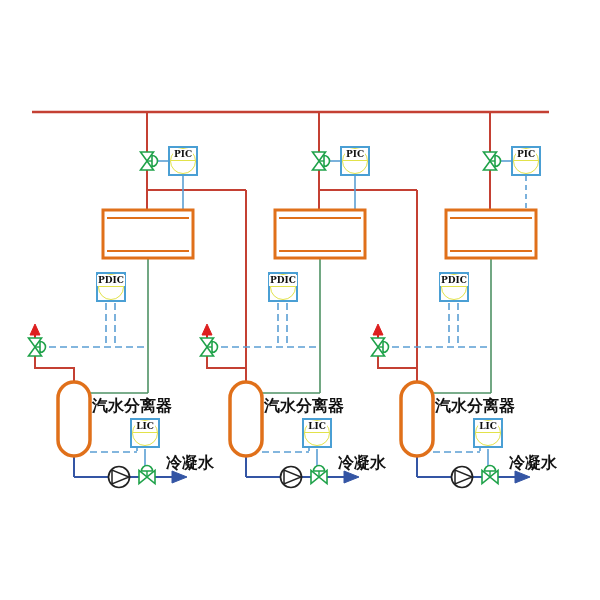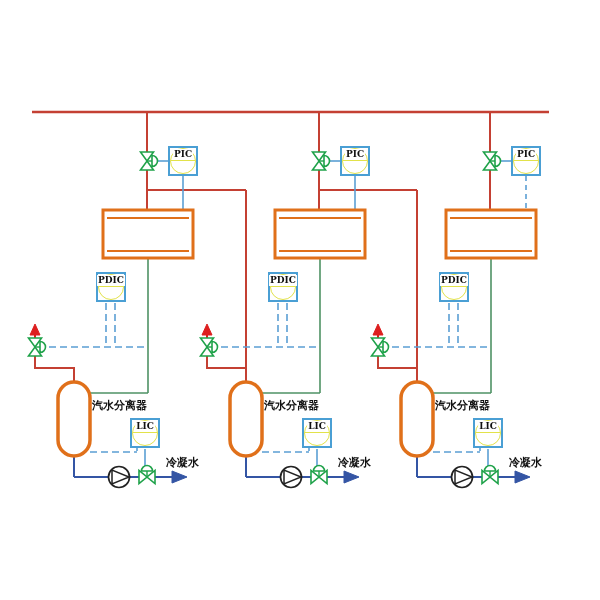--- a/index.html
+++ b/index.html
@@ -9,21 +9,21 @@
   .inst{position:absolute;width:30px;height:30px;border:2px solid var(--instblue,#4a9fd4);
         background:#fff;box-sizing:border-box;}
   .circ{position:absolute;left:0;top:0;right:0;bottom:0;
         border:1.5px solid var(--instyellow,#e2e24a);border-radius:50%;}
   .chord{position:absolute;left:1px;right:1px;top:46%;
          border-top:1.5px solid var(--instyellow,#e2e24a);}
   .tag{position:absolute;top:1px;left:50%;transform:translateX(-50%);
        font-family:"DejaVu Serif",serif;font-weight:bold;font-size:9px;line-height:11px;
        color:#111;background:#fff;padding:0 1px;white-space:nowrap;}
   .lbl{position:absolute;font-family:"DejaVu Sans",sans-serif;font-weight:bold;
-       font-size:11px;line-height:12px;color:#111;white-space:nowrap;}
+       font-size:16px;line-height:12px;color:#111;white-space:nowrap;}
 </style>
 </head>
 <body>
 
 <div id="canvas">
   <svg id="pipes" width="600" height="600" viewBox="0 0 600 600">
       <line x1="32" y1="112" x2="549" y2="112" stroke="#c44033" stroke-width="2.4" fill="none"></line>
       <line x1="147" y1="112" x2="147" y2="211" stroke="#c44033" stroke-width="2" fill="none"></line>
       <line x1="147" y1="190" x2="246" y2="190" stroke="#c44033" stroke-width="2" fill="none"></line>
       <line x1="246" y1="190" x2="246" y2="383" stroke="#c44033" stroke-width="2" fill="none"></line>

